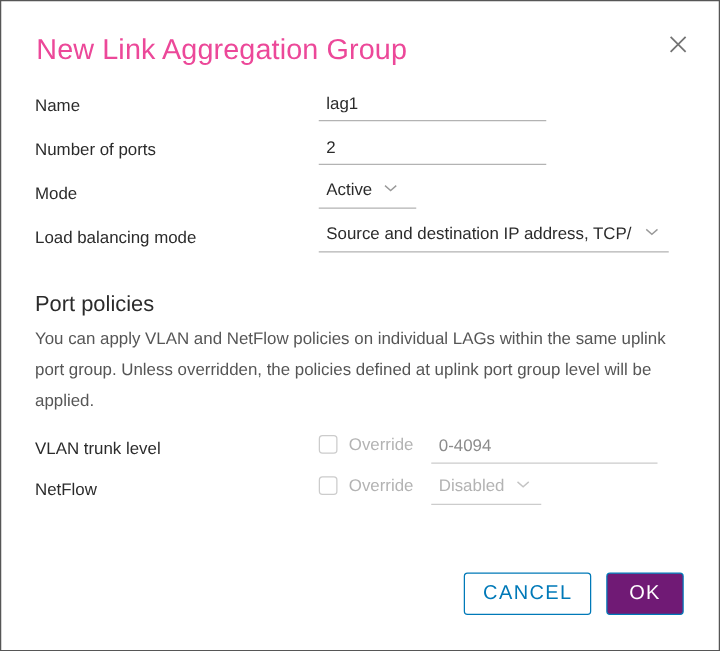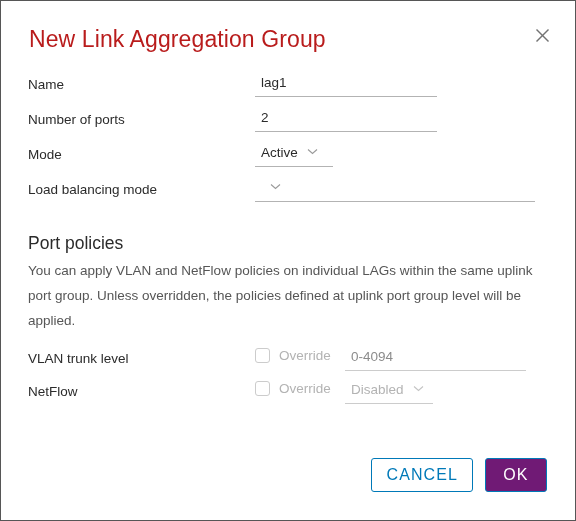--- a/index.html
+++ b/index.html
@@ -29,21 +29,21 @@
     position: relative;
     height: 72px;
     box-sizing: border-box;
     padding: 0 28px;
     display: flex;
     align-items: center;
   }
   .modal-title {
     font-size: 23px;
     font-weight: 400;
-    color: #b91c1c;
+    color: #ec4899;
     letter-spacing: .1px;
     line-height: 1;
     margin: 0;
     padding-top: 4px;
   }
   .close-btn {
     position: absolute;
     top: 23px;
     right: 22px;
     width: 22px;
@@ -272,20 +272,21 @@
             </svg>
           </span>
         </div>
       </div>
     </div>
 
     <div class="form-row">
       <div class="form-label">Load balancing mode</div>
       <div class="form-control">
         <div class="underline-select sel-lb">
+          <span class="sel-text">Source and destination IP address, TCP/</span>
           <span class="chev">
             <svg width="11" height="7" viewBox="0 0 11 7" aria-hidden="true">
               <polyline points="1,1.5 5.5,5.5 10,1.5" fill="none" stroke="#9a9a9a" stroke-width="1.1"></polyline>
             </svg>
           </span>
         </div>
       </div>
     </div>
 
     <h2 class="section-title">Port policies</h2>

